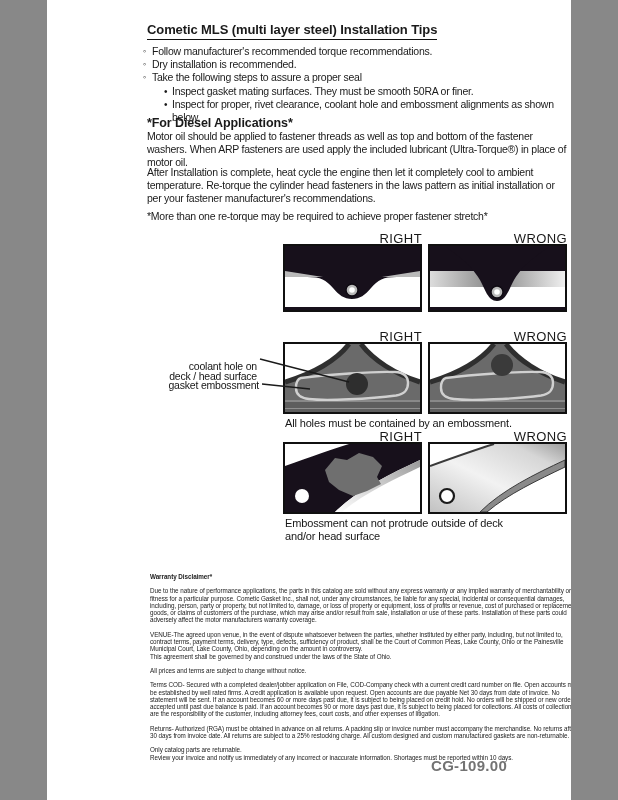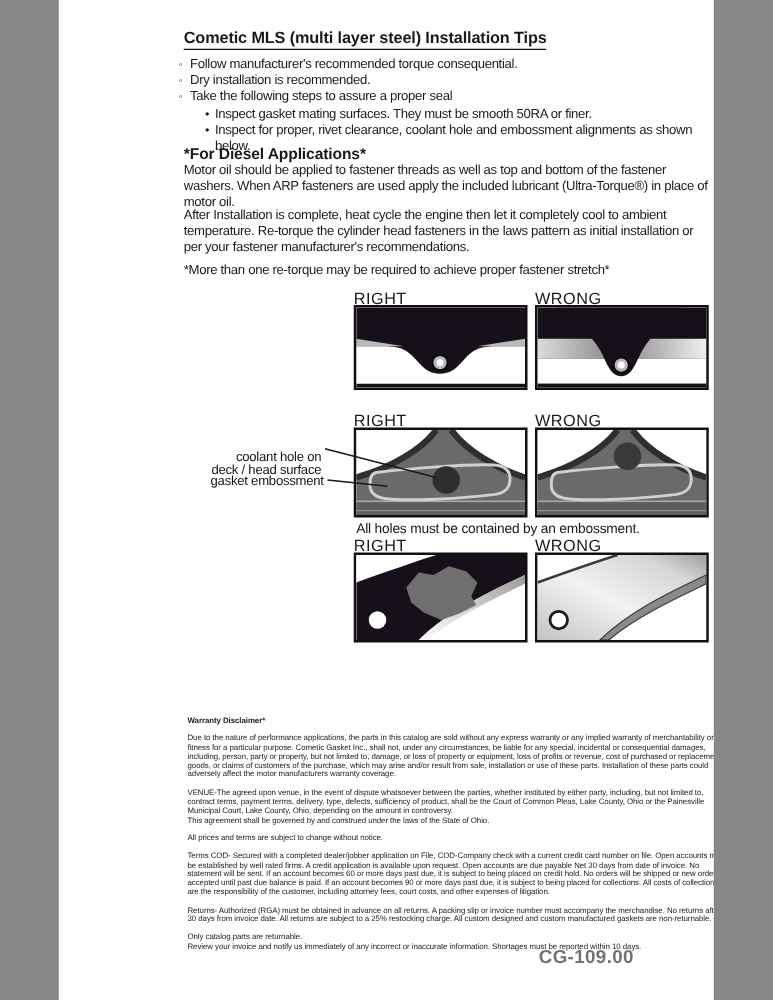--- a/index.html
+++ b/index.html
@@ -24,21 +24,21 @@
   .para{position:absolute;left:100px;width:424px;
     font-size:10.5px;letter-spacing:-0.25px;line-height:13.2px;white-space:pre-line;}
   .p1{top:130px;}
   .p2{top:166px;}
   .p3{top:210px;}
   
   .fig{position:absolute;left:0;width:618px;}
   .fig1{top:231px;height:100px;}
   .fig2{top:329px;height:103px;}
   .fig3{top:429px;height:118px;}
-  .fig-label{position:absolute;top:0;width:139px;text-align:left;
+  .fig-label{position:absolute;top:0;width:139px;text-align:right;
     font-size:13px;letter-spacing:0.4px;color:#191919;}
   .fl-right{left:236px;}
   .fl-wrong{left:381px;}
   .panel{position:absolute;top:13px;border:2px solid #101010;width:135px;background:#fff;line-height:0;}
   .pn-left{left:236px;}
   .pn-right{left:381px;}
   .caption{position:absolute;left:238px;width:300px;
     font-size:11px;letter-spacing:-0.15px;line-height:12.8px;color:#161616;}
   .cap1{top:84px;}
   .cap23{top:88px;}
@@ -58,21 +58,21 @@
 </head>
 <body>
 
 <div class="page">
 
   <div class="title">Cometic MLS (multi layer steel) Installation Tips</div>
 
   <div class="bullets">
     <div class="b-row">
       <span class="glyph">◦</span>
-      <span>Follow manufacturer's recommended torque consequential.</span>
+      <span>Follow manufacturer's recommended torque recommendations.</span>
     </div>
     <div class="b-row">
       <span class="glyph">◦</span>
       <span>Dry installation is recommended.</span>
     </div>
     <div class="b-row">
       <span class="glyph">◦</span>
       <span>Take the following steps to assure a proper seal</span>
     </div>
     <div class="b-row sub">
@@ -206,20 +206,22 @@
           </linearGradient>
         </defs>
         <rect x="0" y="0" width="135" height="68" fill="#ffffff"></rect>
         <path d="M0,22 C25,13 48,5 64,0 L135,0 L135,16 C105,30 72,46 50,68 L0,68 Z" fill="url(#g3w)"></path>
         <path d="M50,68 C72,46 105,30 135,16 L135,23 C108,36 78,50 57,68 Z" fill="#8a8a8a" stroke="#3a3a3a" stroke-width="1"></path>
         <path d="M0,22 C25,13 48,5 64,0" stroke="#3a3a3a" stroke-width="2" fill="none"></path>
         <circle cx="17" cy="52" r="7" fill="#ffffff" stroke="#1a1a1a" stroke-width="2.2"></circle>
       </svg>
     </div>
 
+    <div class="caption cap23" style="white-space:pre-line;">Embossment can not protrude outside of deck
+and/or head surface</div>
   </div>
 
   <div class="warranty">
     <div class="w-h">Warranty Disclaimer*</div>
     <p>Due to the nature of performance applications, the parts in this catalog are sold without any express warranty or any implied warranty of merchantability or fitness for a particular purpose.  Cometic Gasket Inc., shall not, under any circumstances, be liable for any special, incidental or consequential damages, including, person, party or property, but not limited to, damage, or loss of property or equipment, loss of profits or revenue, cost of purchased or replacement goods, or claims of customers of the purchase, which may arise and/or result from sale, installation or use of these parts.  Installation of these parts could adversely affect the motor manufacturers warranty coverage.</p>
     <p>VENUE-The agreed upon venue, in the event of dispute whatsoever between the parties, whether instituted by either party, including, but not limited to, contract terms, payment terms, delivery, type, defects, sufficiency of product, shall be the Court of Common Pleas, Lake County, Ohio or the Painesville Municipal Court, Lake County, Ohio, depending on the amount in controversy.
 This agreement shall be governed by and construed under the laws of the State of Ohio.</p>
     <p>All prices and terms are subject to change without notice.</p>
     <p>Terms COD- Secured with a completed dealer/jobber application on File, COD-Company check with a current credit card number on file.  Open accounts may be established by well rated firms.  A credit application is available upon request.  Open accounts are due payable Net 30 days from date of invoice.  No statement will be sent.  If an account becomes 60 or more days past due, it is subject to being placed on credit hold.  No orders will be shipped or new orders accepted until past due balance is paid.  If an account becomes 90 or more days past due, it is subject to being placed for collections.  All costs of collection are the responsibility of the customer, including attorney fees, court costs, and other expenses of litigation.</p>
     <p>Returns- Authorized (RGA) must be obtained in advance on all returns.  A packing slip or invoice number must accompany the merchandise.  No returns after 30 days from invoice date.  All returns are subject to a 25% restocking charge.  All custom designed and custom manufactured gaskets are non-returnable.</p>

